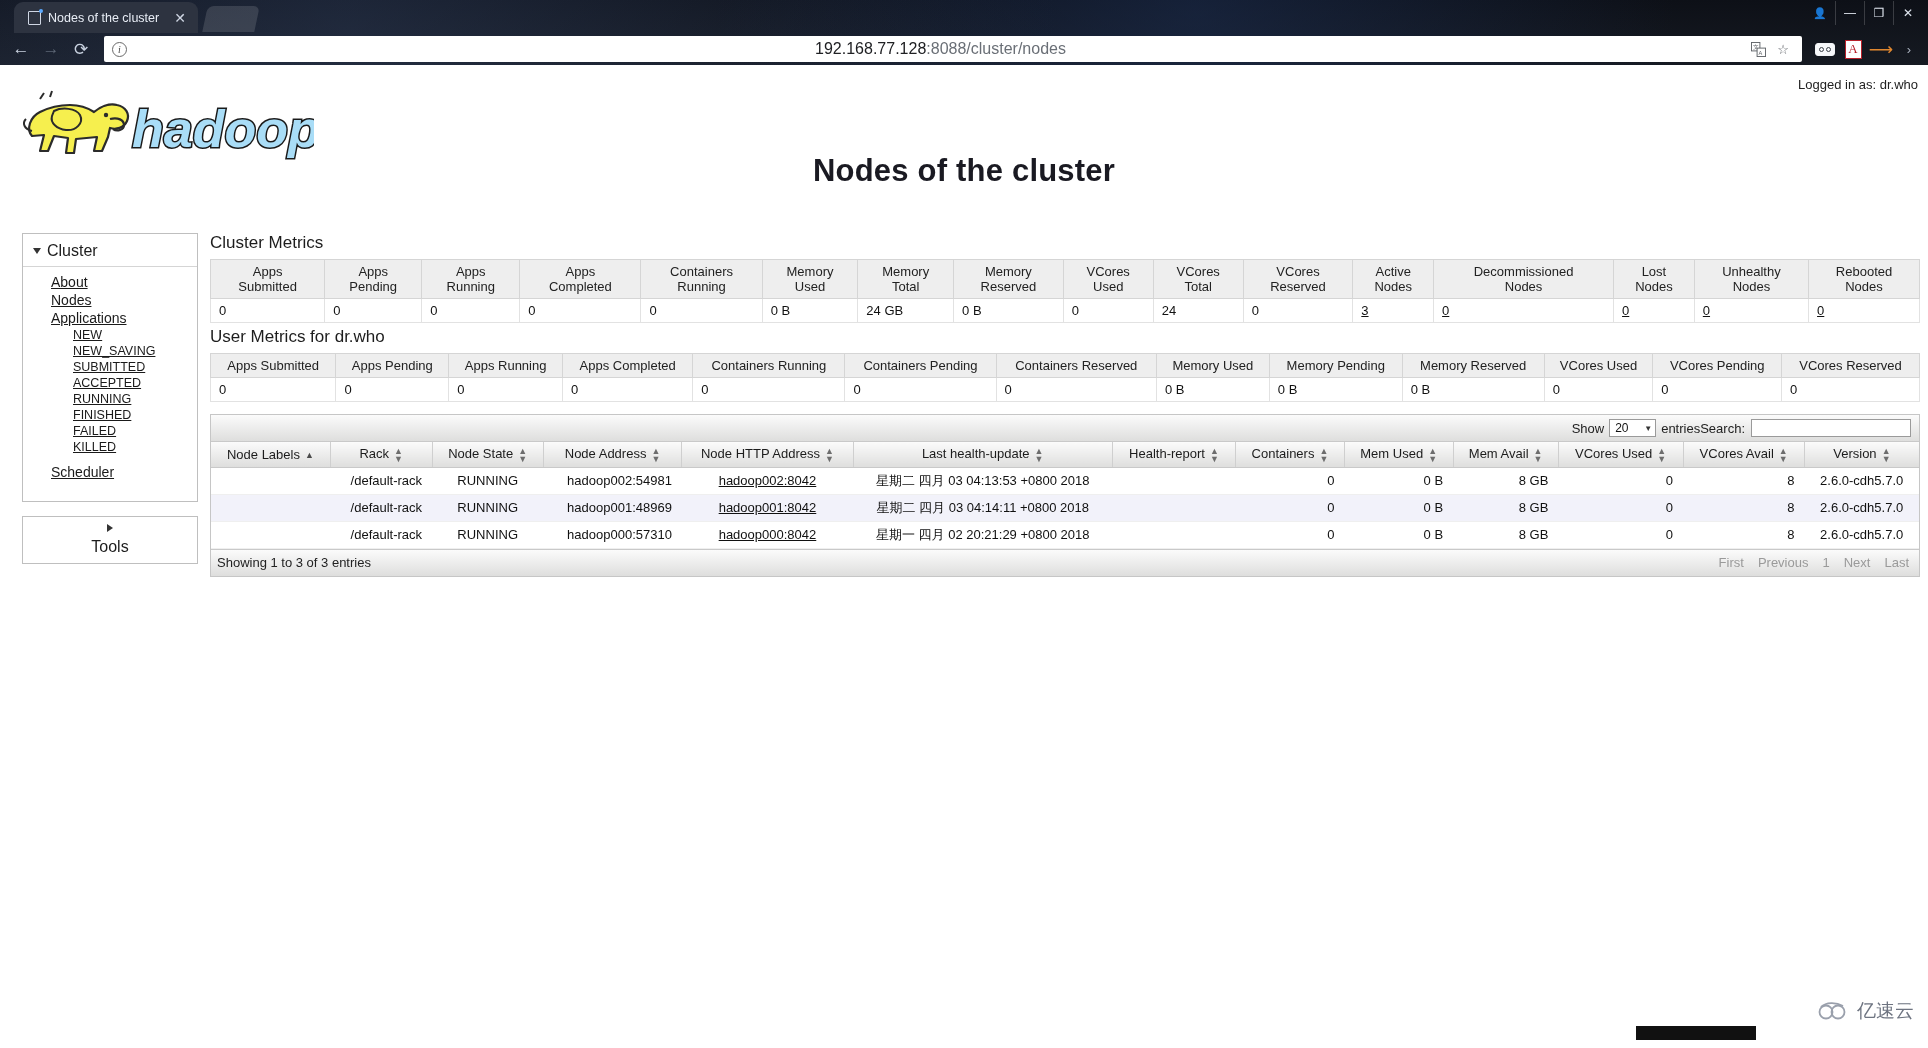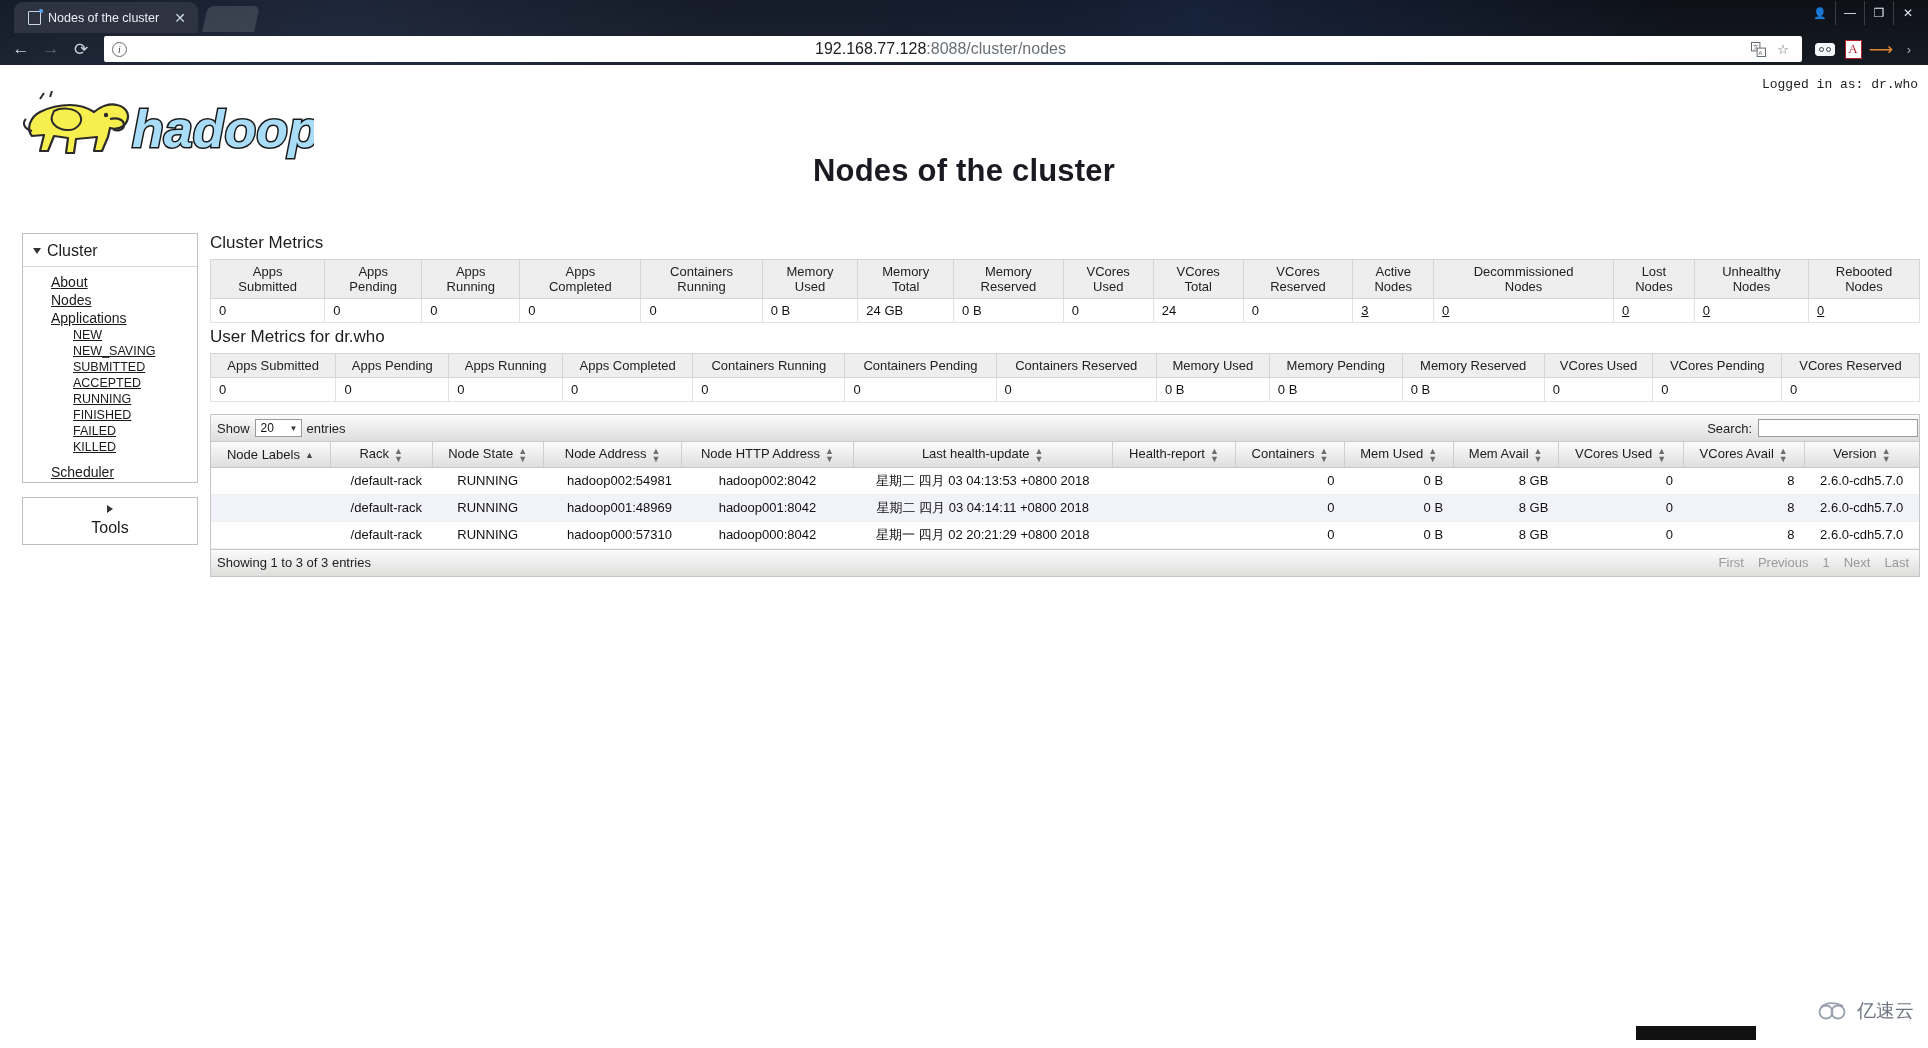--- a/index.html
+++ b/index.html
@@ -188,21 +188,20 @@
     position: relative;
     width: 100%;
     height: 983px;
     background: #fff;
   }
   .logged-in {
     position: absolute;
     right: 10px; top: 12px;
     font-size: 13px;
     color: #222;
-    font-family: Liberation Mono, monospace;
   }
 
   .logo-wrap {
     position: absolute;
     left: 14px; top: 16px;
     width: 300px; height: 84px;
   }
   .page-title {
     position: absolute;
     left: 0; right: 0; top: 88px;
@@ -216,21 +215,21 @@
   
   .sidebar {
     position: absolute;
     left: 22px; top: 168px;
     width: 176px;
     font-size: 14px;
   }
   .side-box {
     border: 1px solid #bfbfbf;
     background: #fff;
-    padding: 5px 0 1px 0;
+    padding: 5px 0 20px 0;
   }
   .side-head {
     padding: 3px 10px 6px 10px;
     font-size: 16px;
     color: #1c1c1c;
     display: flex;
     align-items: center;
     gap: 6px;
     border-bottom: 1px solid #d5d5d5;
   }
@@ -317,26 +316,25 @@
   .dt-wrap {
     margin-top: 12px;
     border: 1px solid #c6c6c6;
     background: #fff;
   }
   .dt-top {
     background: linear-gradient(180deg, #fbfbfb 0%, #dededd 100%);
     height: 27px;
     display: flex;
     align-items: center;
-    justify-content: space-between;
-    padding: 0 1px 0 6px;
+    justify-content: flex-end;
+    padding: 0 8px 0 6px;
     border-bottom: 1px solid #c9c9c9;
     font-size: 13px;
     color: #222;
-    gap: 30px;
   }
   .dt-length { display: flex; align-items: center; gap: 5px; }
   .dt-select {
     height: 18px;
     min-width: 47px;
     border: 1px solid #9a9a9a;
     background: #fff;
     font-size: 12px;
     color: #111;
     display: inline-flex;
@@ -383,21 +381,21 @@
   table.nodes tbody td {
     padding: 4px 10px;
     border-bottom: 1px solid #efefef;
     color: #111;
     white-space: nowrap;
   }
   table.nodes tbody tr.odd td { background: #ffffff; }
   table.nodes tbody tr.even td { background: #f2f2fa; }
   .c-center { text-align: center; }
   .c-right { text-align: right; }
-  .lnk { color: #111; cursor: pointer; }
+  .lnk { color: #111; text-decoration: underline; cursor: pointer; }
 
   .dt-bottom {
     background: linear-gradient(180deg, #fbfbfb 0%, #dededd 100%);
     height: 27px;
     display: flex;
     align-items: center;
     justify-content: space-between;
     padding: 0 10px 0 6px;
     border-top: 1px solid #c9c9c9;
     font-size: 13px;

